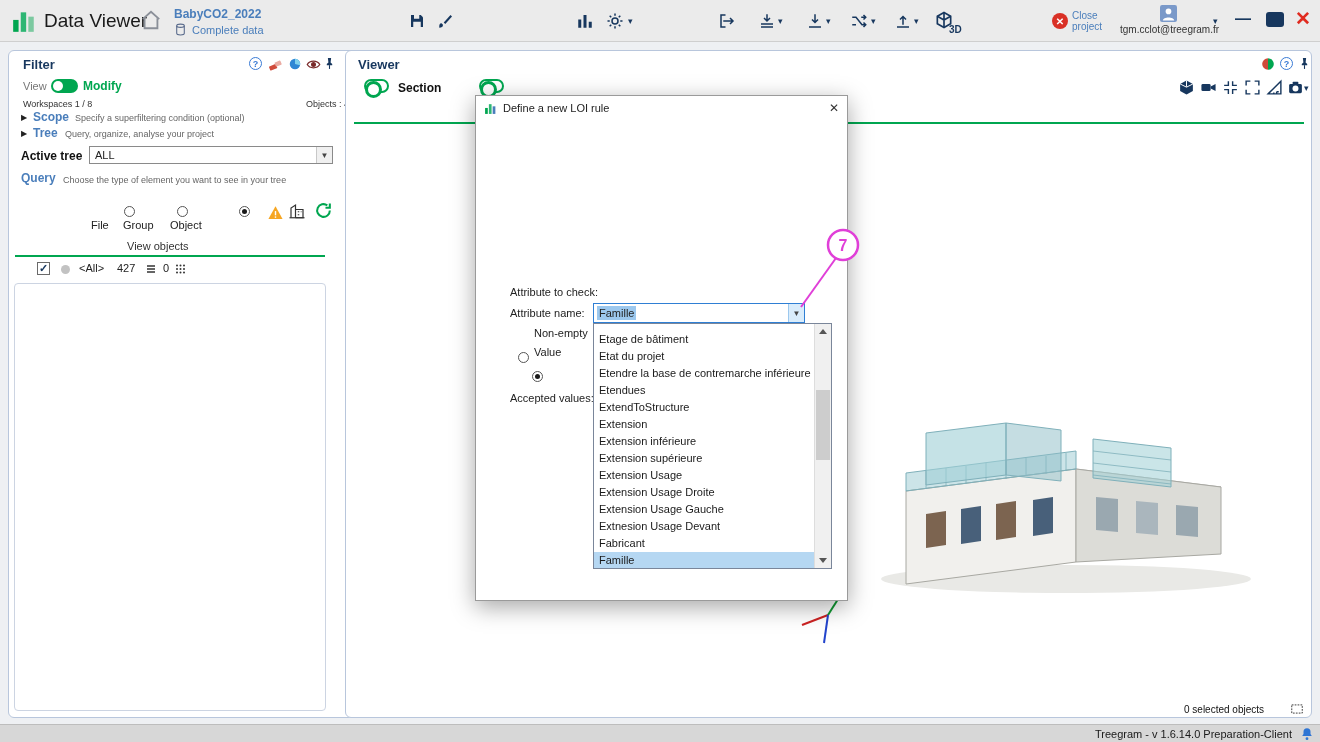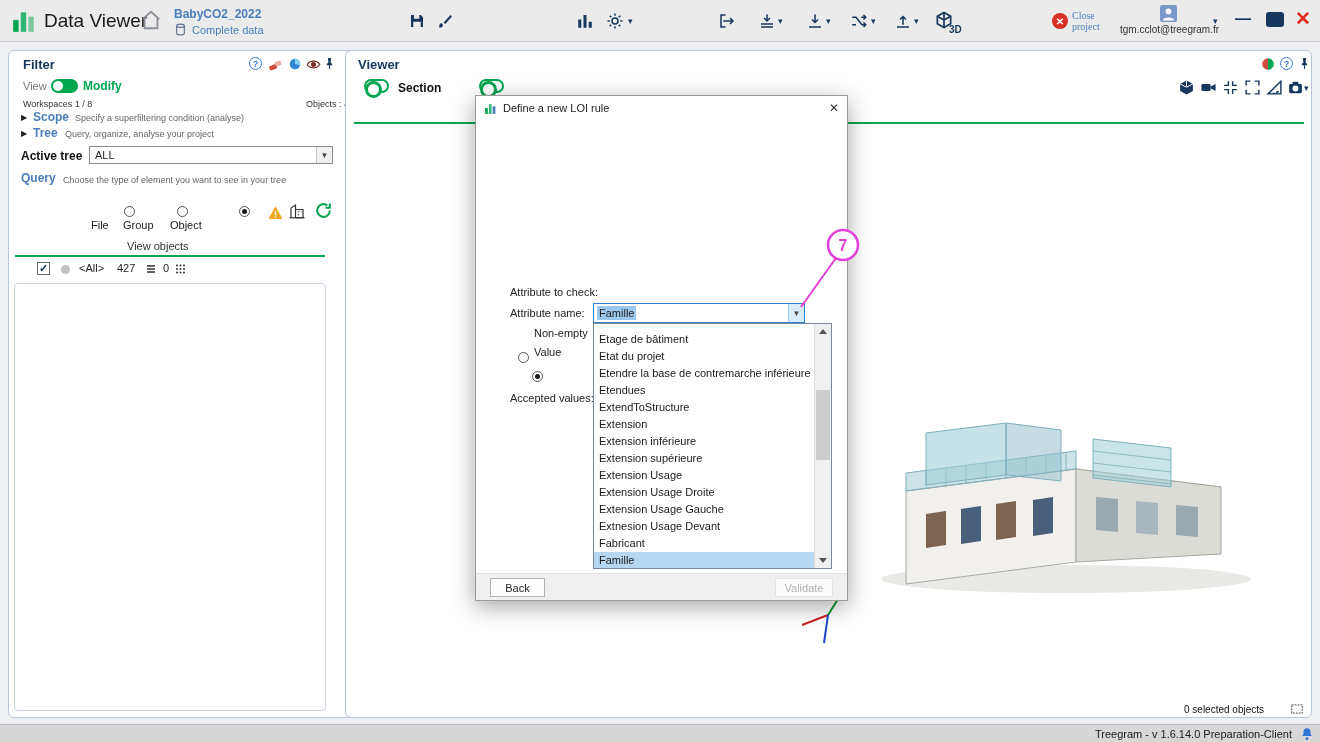--- a/index.html
+++ b/index.html
@@ -126,21 +126,21 @@
   <span class="abs caret" style="left:914px;top:17px;">▾</span>
   <span class="abs ic" style="left:934px;top:10px;">
     <svg width="20" height="20" viewBox="0 0 24 24" fill="none" stroke="#17375e" stroke-width="2">
         <path d="M12 3 L20 7.5 V16.5 L12 21 L4 16.5 V7.5 Z"></path>
         <path d="M12 3 v9 M4 7.5 l8 4.5 8-4.5 M12 12 v9"></path>
       </svg>
   </span>
   <span class="abs" style="left:949px;top:24px;font-size:10px;font-weight:bold;color:#17375e;">3D</span>
 
   <span class="abs ic" style="left:1052px;top:13px;width:16px;height:16px;border-radius:50%;background:#d93025;color:#fff;font-size:10px;font-weight:bold;">✕</span>
-  <span class="abs" style="left:1072px;top:10px;width:42px;font-size:10px;line-height:11px;color:#4a7ebb;font-family:Liberation Serif, serif;">Close project</span>
+  <span class="abs" style="left:1072px;top:10px;width:42px;font-size:10px;line-height:11px;color:#4a7ebb;">Close project</span>
 
   <span class="abs ic" style="left:1160px;top:5px;">
     <svg width="17" height="17" viewBox="0 0 24 24">
         <rect width="24" height="24" rx="3" fill="#7a99c9"></rect>
         <circle cx="12" cy="9" r="4" fill="#fff"></circle>
         <path d="M4 22 c0-6 16-6 16 0 z" fill="#fff"></path>
       </svg>
   </span>
   <span class="abs" style="left:1120px;top:24px;font-size:10px;color:#333;">tgm.cclot@treegram.fr</span>
   <span class="abs caret" style="left:1213px;top:17px;">▾</span>
@@ -180,21 +180,21 @@
 
   <span class="abs" style="left:14px;top:29px;font-size:11px;color:#777;">View</span>
   <span class="abs switch" style="left:42px;top:28px;"></span>
   <span class="abs" style="left:74px;top:28px;font-size:12px;font-weight:bold;color:#00a650;">Modify</span>
 
   <span class="abs" style="left:14px;top:48px;font-size:9px;color:#333;">Workspaces 1 / 8</span>
   <span class="abs" style="right:12px;top:48px;font-size:9px;color:#333;">Objects : 448 / 1811</span>
 
   <span class="abs" style="left:12px;top:62px;font-size:8px;color:#222;">▶</span>
   <span class="abs blue-label" style="left:24px;top:59px;">Scope</span>
-  <span class="abs hint" style="left:66px;top:62px;">Specify a superfiltering condition (analyse)</span>
+  <span class="abs hint" style="left:66px;top:62px;">Specify a superfiltering condition (optional)</span>
 
   <span class="abs" style="left:12px;top:78px;font-size:8px;color:#222;">▶</span>
   <span class="abs blue-label" style="left:24px;top:75px;">Tree</span>
   <span class="abs hint" style="left:56px;top:78px;">Query, organize, analyse your project</span>
 
   <span class="abs" style="left:12px;top:98px;font-size:12px;font-weight:bold;color:#111;">Active tree</span>
   <div class="abs selectbox" style="left:80px;top:95px;width:244px;height:18px;">
     <span style="padding-left:5px;">ALL</span>
     <span class="sb-caret">▼</span>
   </div>
@@ -421,24 +421,20 @@
       </span>
       <div style="position:absolute;left:1px;top:66px;width:14px;height:70px;background:#cdcdcd;"></div>
       <span class="ic" style="position:absolute;bottom:1px;left:0;width:16px;height:13px;">
         <svg width="8" height="5" viewBox="0 0 10 6">
             <polygon points="0,0 10,0 5,6" fill="#555"></polygon>
           </svg>
       </span>
     </div>
   </div>
 
-  <div class="abs" style="left:0;bottom:0;width:100%;height:27px;background:#f0f0f0;border-top:1px solid #e0e0e0;">
-    <span class="btn abs" style="left:14px;top:4px;width:55px;height:19px;">Back</span>
-    <span class="btn disabled abs" style="right:14px;top:4px;width:58px;height:19px;">Validate</span>
-  </div>
 </div>
 
 <svg id="annotation">
   <line x1="836" y1="258" x2="801" y2="307" stroke="#e03fd8" stroke-width="2"></line>
   <circle cx="843" cy="245" r="15" fill="#fff" stroke="#e03fd8" stroke-width="2.5"></circle>
   <text x="843" y="251" text-anchor="middle" class="ann-text">7</text>
 </svg>
 
 <div id="status">
   <span>Treegram - v 1.6.14.0 Preparation-Client</span>

